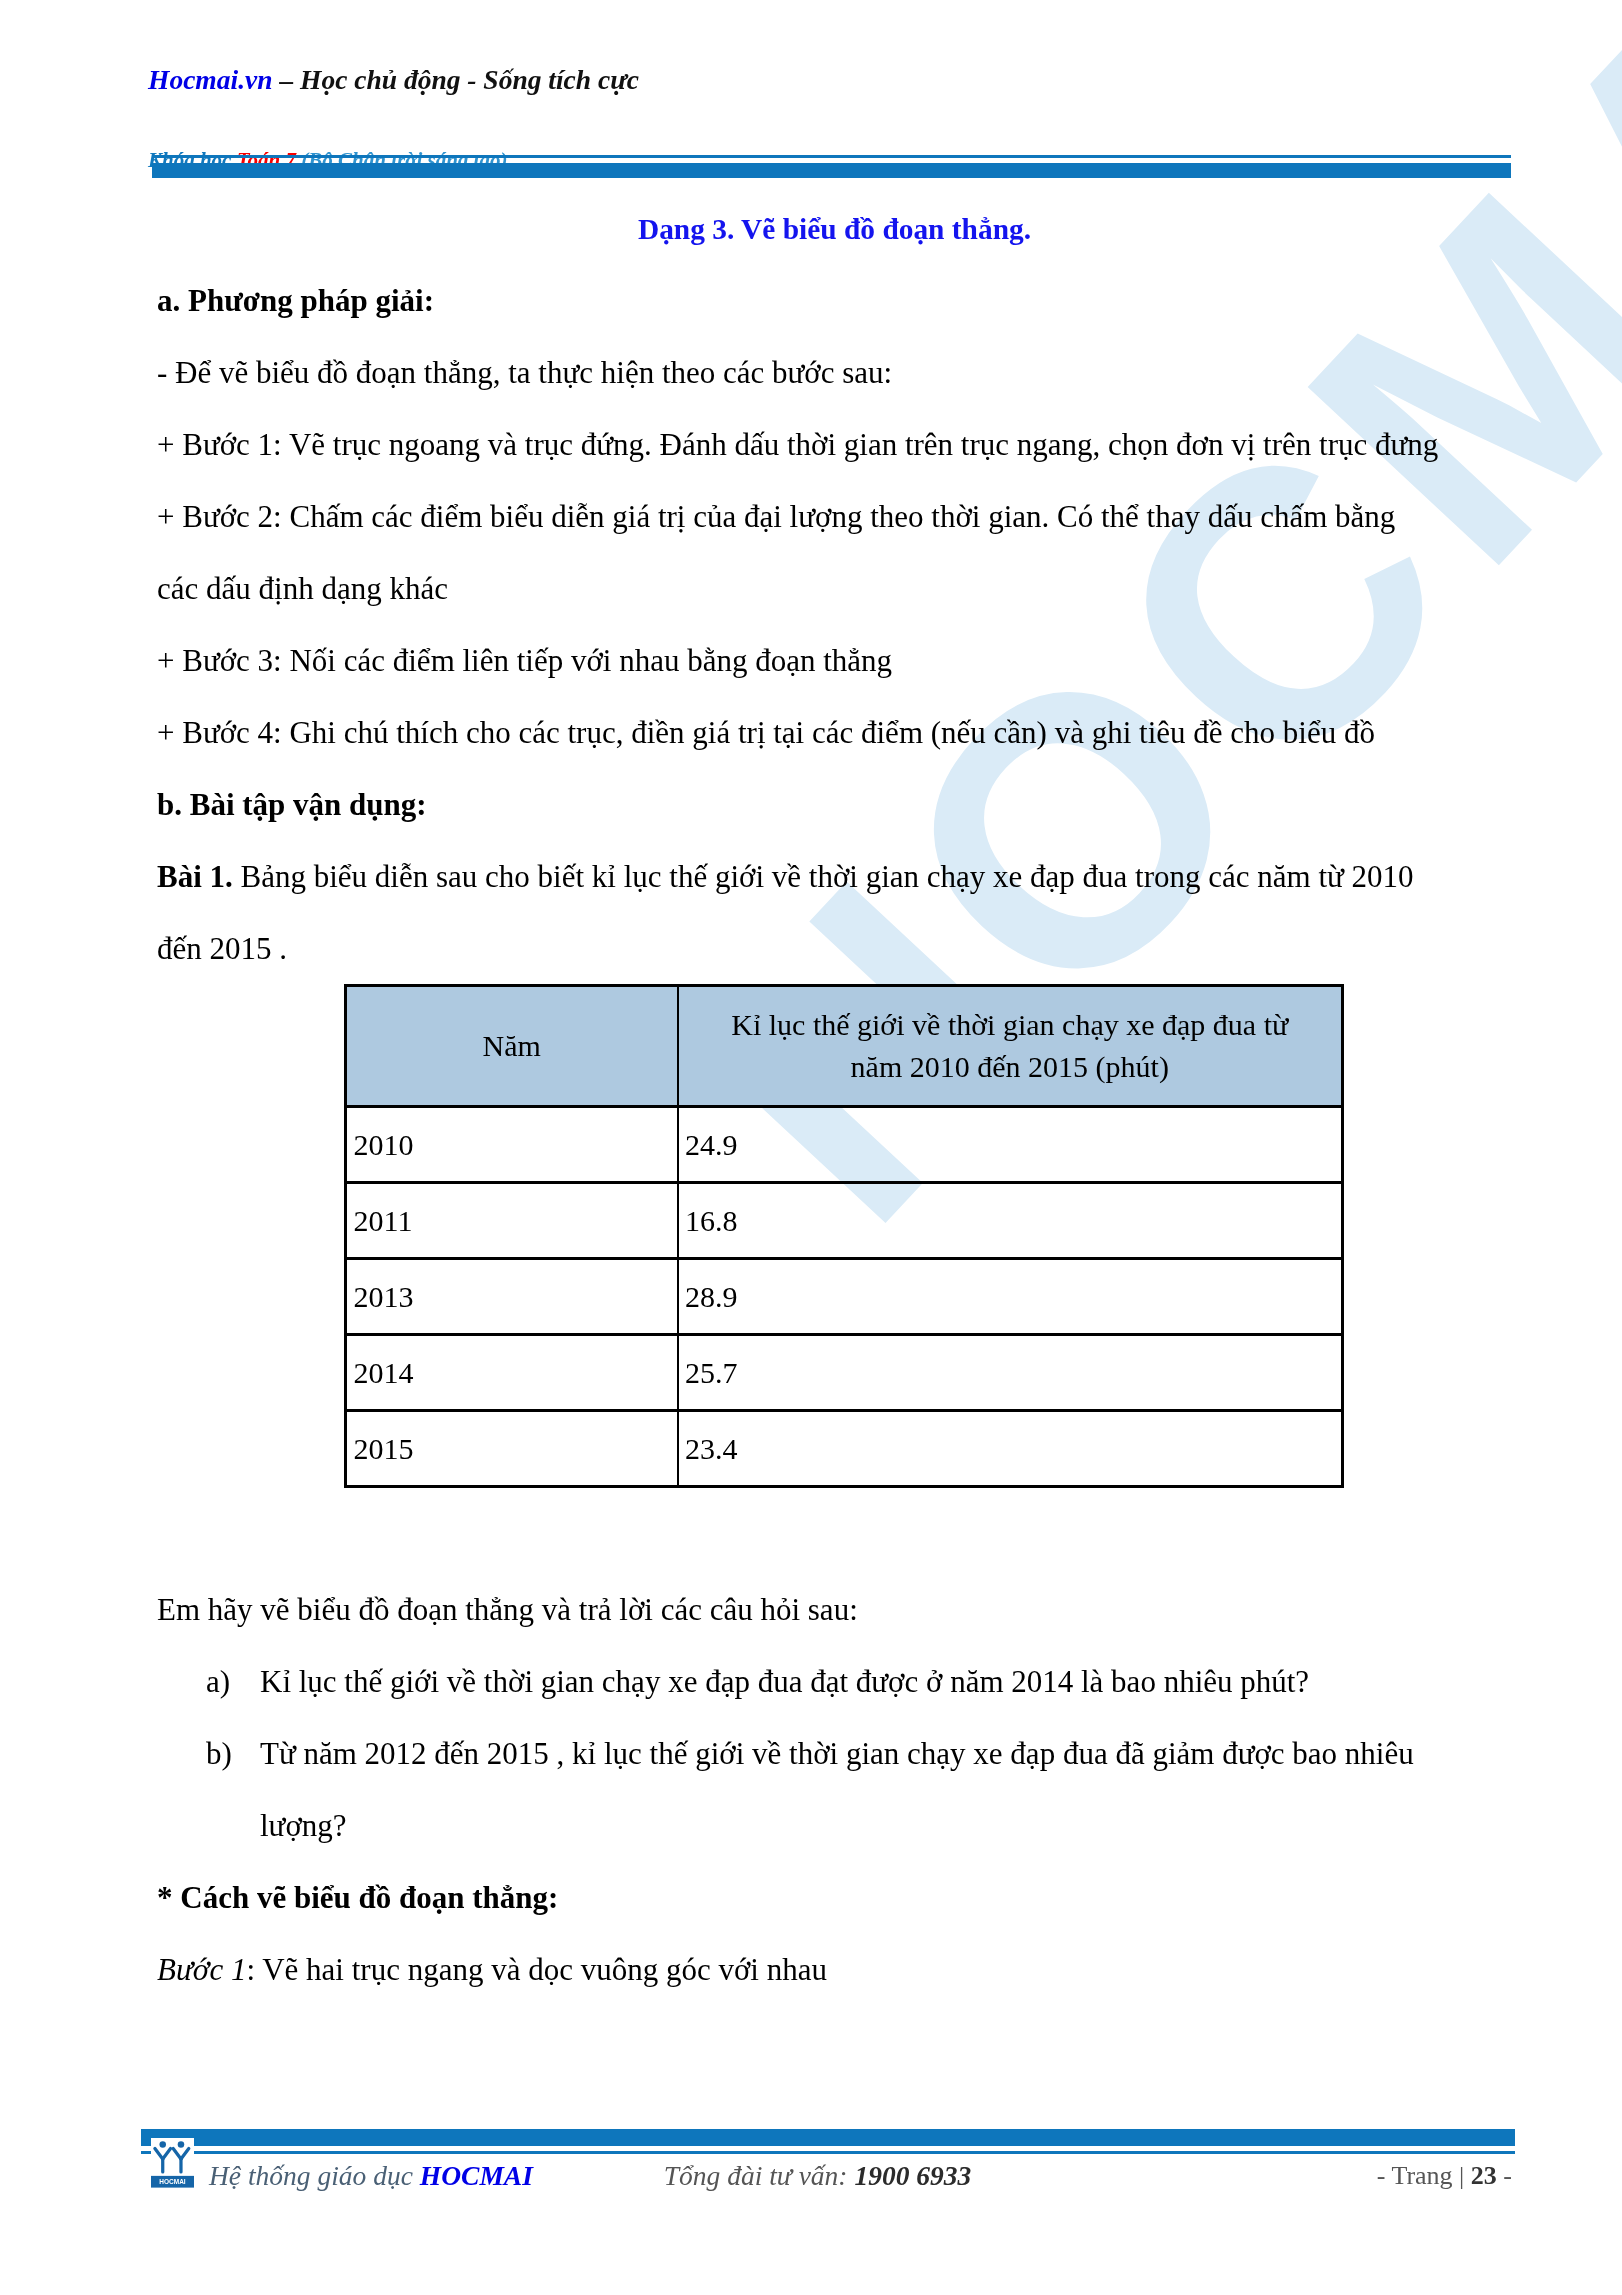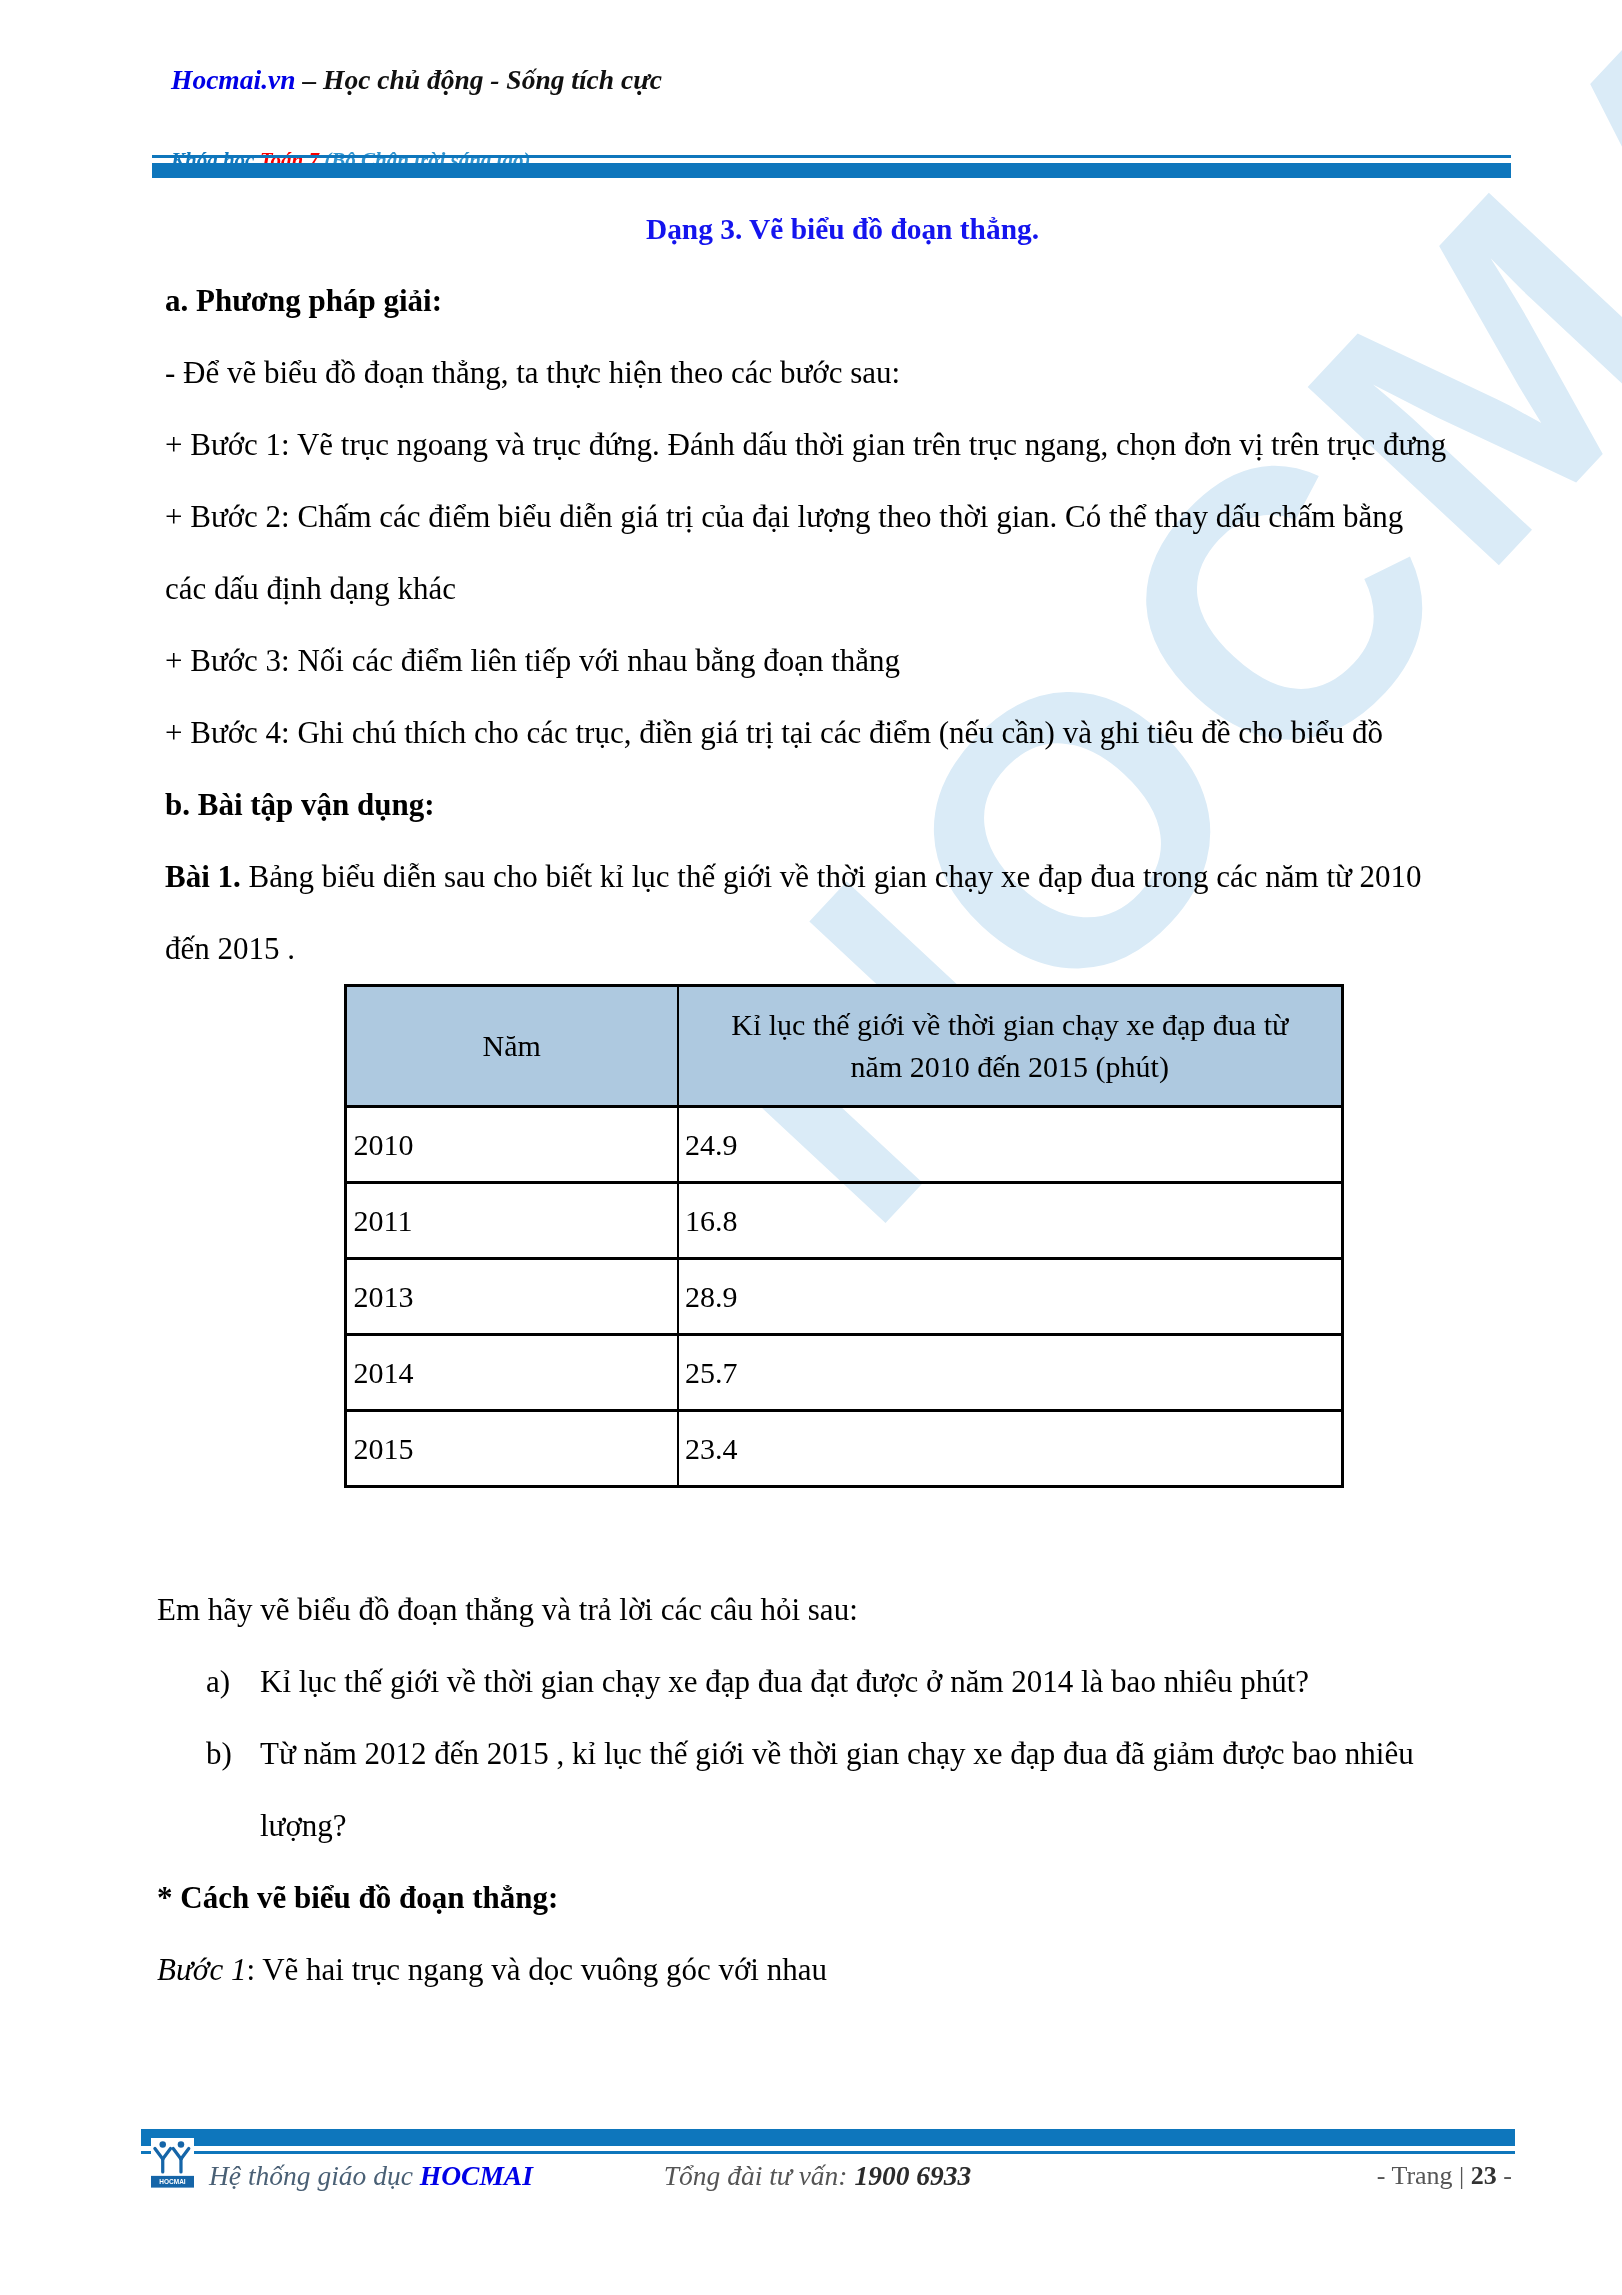--- a/index.html
+++ b/index.html
@@ -9,34 +9,34 @@
   }
   
   .watermark{position:absolute;left:772px;top:1152px;width:0;height:0;z-index:0;}
   .watermark span{
     display:block;transform:translate(-50%,-50%) rotate(-47deg);
     font-family:"Liberation Sans","DejaVu Sans",sans-serif;
     font-weight:bold;font-size:380px;letter-spacing:18.3px;
     color:#DAEBF7;white-space:nowrap;
   }
   
-  .header{position:absolute;left:171px;top:64px;z-index:1;font-style:italic;}
+  .header{position:absolute;left:148px;top:64px;z-index:1;font-style:italic;}
   .header .line1{font-size:27.5px;height:41px;white-space:nowrap;}
   .brand{color:#0000E6;font-weight:bold;}
   .tagline{color:#111111;font-weight:bold;}
   .header .line2{font-size:21px;font-weight:bold;white-space:nowrap;margin-top:43px;}
   .course-prefix{color:#1179BE;}
   .course-subject{color:#F80000;}
   .course-series{color:#2F93CF;}
   .rule-thin{position:absolute;left:152px;top:155px;width:1359px;height:3.3px;background:#0E76BC;z-index:1;}
   .rule-thick{position:absolute;left:152px;top:163px;width:1359px;height:15px;background:#0E76BC;z-index:1;}
   
   .flow{position:absolute;left:157px;width:1355px;z-index:1;font-size:31px;line-height:72px;}
   .flow p{margin:0;white-space:nowrap;}
-  .flow-a{top:193px;margin-left:8px;}
+  .flow-a{top:193px;}
   .flow-b{top:1574px;}
   .title{text-align:center;color:#1414EE;font-weight:bold;font-size:29.4px;}
   .bold{font-weight:bold;}
   .italic{font-style:italic;}
   .q{position:relative;padding-left:103px;}
   .q .ql{position:absolute;left:49px;}
   .qcont{padding-left:103px;}
   
   .dtable{
     position:absolute;left:344px;top:984px;z-index:1;

